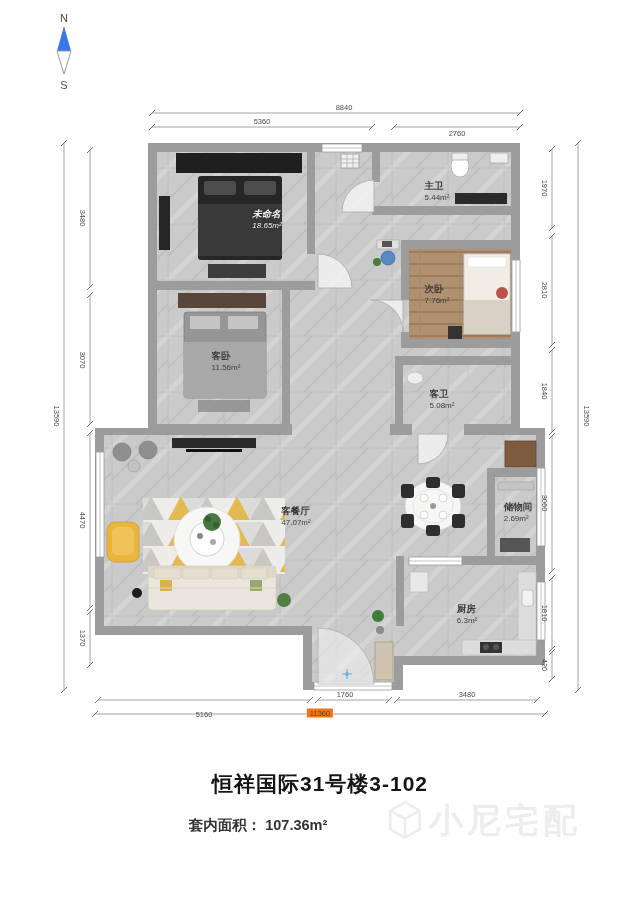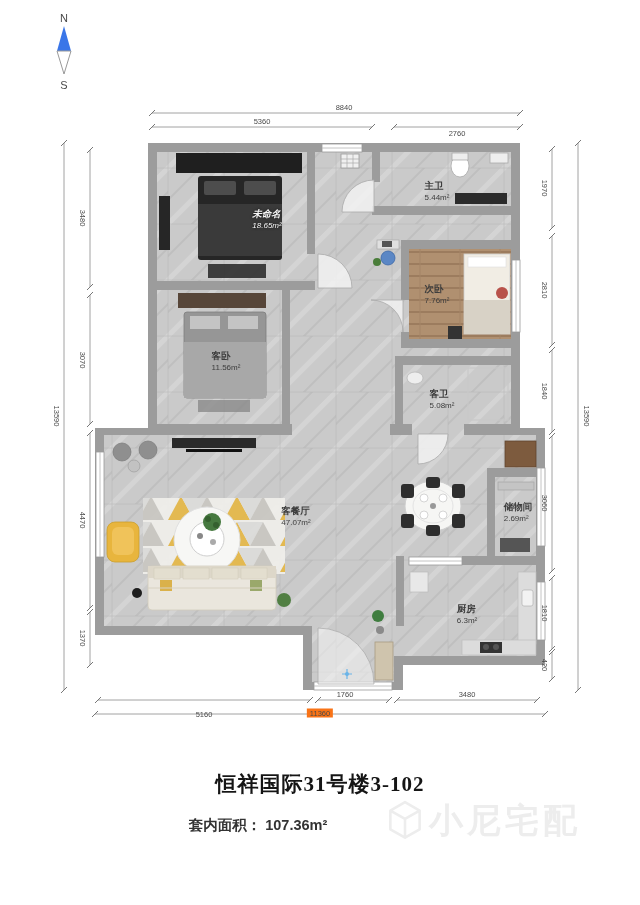--- a/index.html
+++ b/index.html
@@ -17,21 +17,21 @@
   .room-label .rn{display:block;font-size:9.5px;font-weight:bold;}
   .room-label.on-dark{color:#f7f7f7;text-shadow:0 0 3px rgba(0,0,0,.7);font-style:italic;}
   
   .compass{position:absolute;left:50px;top:12px;width:28px;text-align:center;}
   .compass .cdir{font-size:11px;color:#4a4a4a;line-height:13px;}
   
   .logo{position:absolute;left:502px;top:36px;display:flex;align-items:center;gap:7px;}
   .logo-text{font-size:20px;color:#a8b6cf;letter-spacing:3px;}
   
   .footer-title{position:absolute;left:0;top:770px;width:640px;text-align:center;
-                font-size:21px;font-weight:700;color:#151515;letter-spacing:1px;z-index:2;font-family:Liberation Serif, serif;}
+                font-size:21px;font-weight:700;color:#151515;letter-spacing:1px;z-index:2;}
   .area-line{position:absolute;left:0;top:816px;width:516px;text-align:center;
              font-size:14.5px;font-weight:600;color:#333;z-index:2;}
   .watermark{position:absolute;left:386px;top:798px;display:flex;align-items:center;gap:5px;
              z-index:1;color:#ededed;font-size:34px;font-weight:bold;letter-spacing:4px;}
 </style>
 </head>
 <body>
 
 <div class="page">
 

